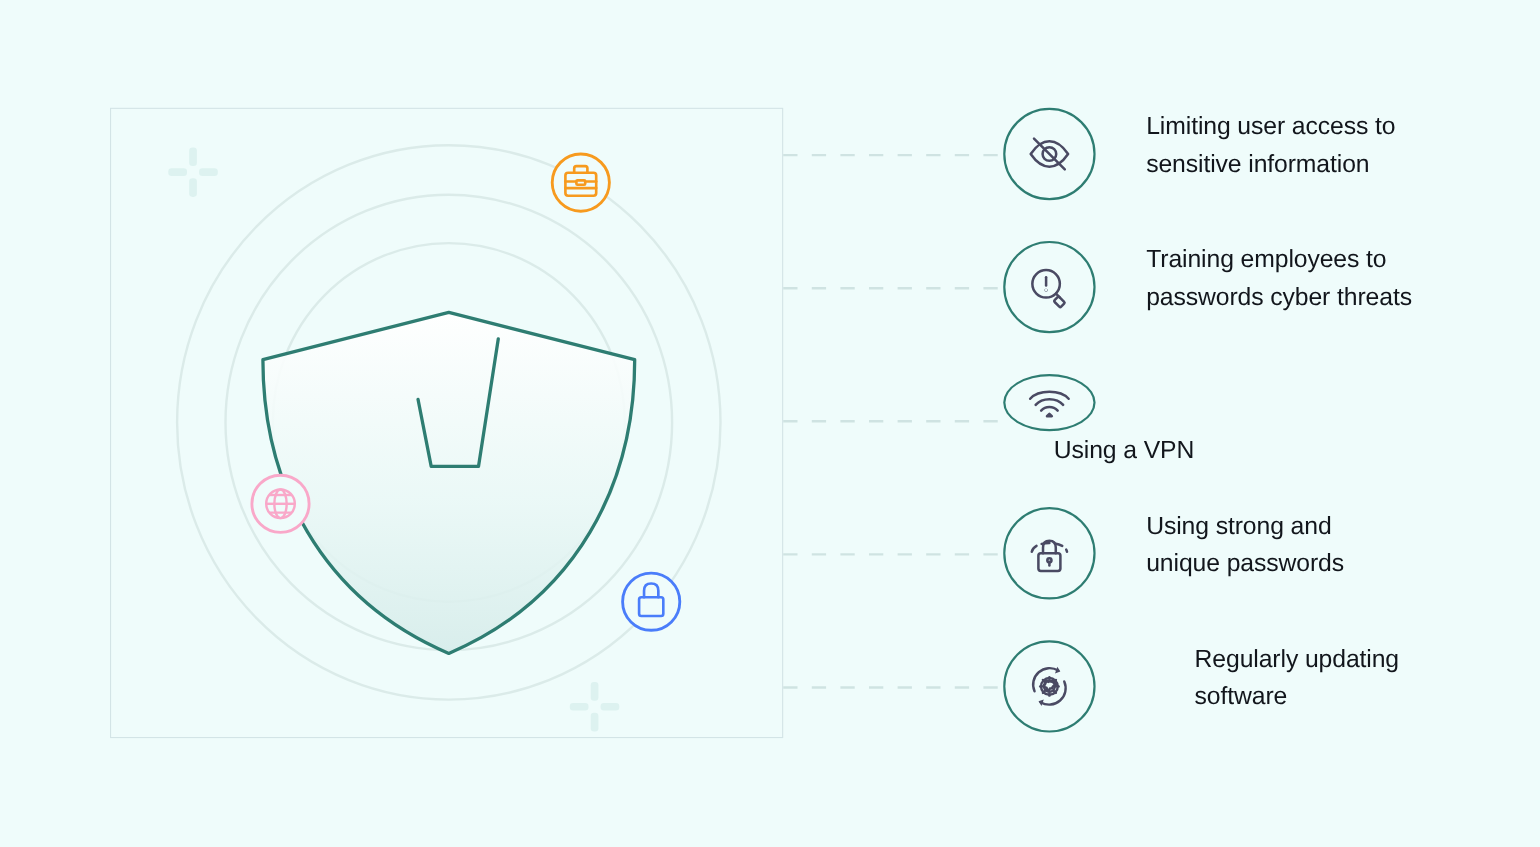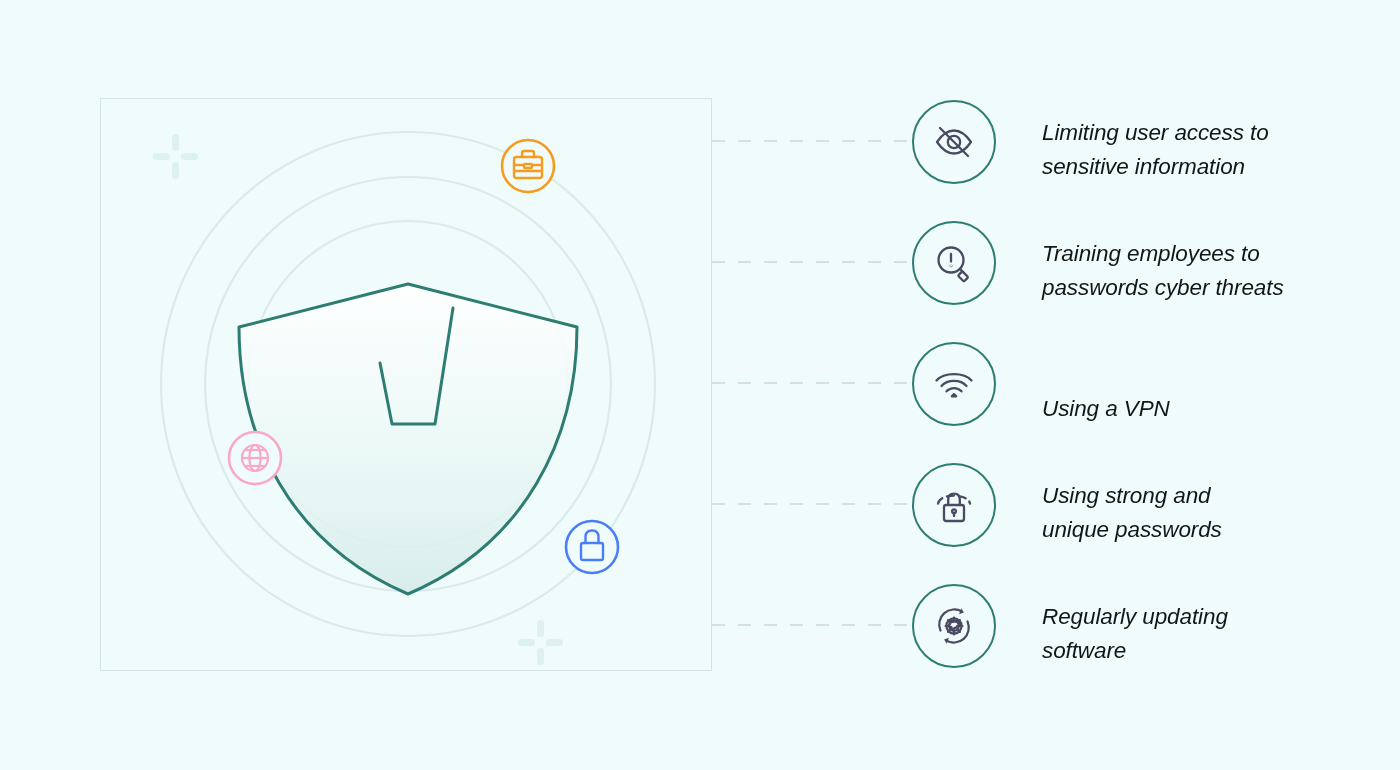--- a/index.html
+++ b/index.html
@@ -59,23 +59,22 @@
     left: 912px;
     top: 0;
     width: 420px;
     height: 770px;
   }
 
   .practice-item {
     position: absolute;
     left: 0;
     display: flex;
-    align-items: flex-end;
+    align-items: flex-start;
     height: 86px;
-    font-style: italic;
   }
 
   .practice-icon-circle {
     width: 84px;
     height: 84px;
     min-width: 84px;
     border: 2px solid #2e7d72;
     border-radius: 50%;
     display: flex;
     align-items: center;
@@ -202,21 +201,21 @@
           <line x1="19" y1="13" x2="19" y2="20.5"></line>
           <circle cx="19" cy="24.7" r="0.2" stroke-width="2.6"></circle>
           <line x1="28" y1="28" x2="31.5" y2="31.5"></line>
           <rect x="30.3" y="30.3" width="8.4" height="6.2" rx="1.2" transform="rotate(45 30.3 30.3)"></rect>
         </svg>
       </div>
       <div class="practice-label">Training employees to
 passwords cyber threats</div>
     </div>
 
-    <div class="practice-item" style="top:340px;">
+    <div class="practice-item" style="top:340px;flex-direction:column;">
       <div class="practice-icon-circle">
         <svg width="44" height="44" viewBox="0 0 44 44" fill="none" stroke="#4a4a63" stroke-width="2.3" stroke-linecap="round" stroke-linejoin="round">
           <path d="M4.5 18.5 C 12 10 32 10 39.5 18.5"></path>
           <path d="M9.5 24 C 15.5 17.2 28.5 17.2 34.5 24"></path>
           <path d="M14.5 29.3 C 18.5 25 25.5 25 29.5 29.3"></path>
           <path d="M19.8 34.3 L 22 32.2 L 24.2 34.3 Z" fill="#4a4a63"></path>
         </svg>
       </div>
       <div class="practice-label">Using a VPN</div>
     </div>
@@ -228,21 +227,21 @@
           <rect x="12" y="22" width="20" height="16" rx="2.2"></rect>
           <path d="M16.2 22 L16.2 16.8 Q16.2 10.6 22 10.6 Q27.8 10.6 27.8 16.8 L27.8 22"></path>
           <circle cx="22" cy="28.3" r="1.9"></circle>
           <line x1="22" y1="29.8" x2="22" y2="33"></line>
         </svg>
       </div>
       <div class="practice-label">Using strong and
 unique passwords</div>
     </div>
 
-    <div class="practice-item" style="top:582px;">
+    <div class="practice-item" style="top:582px;gap:44px;">
       <div class="practice-icon-circle">
         <svg width="44" height="44" viewBox="0 0 44 44" fill="none" stroke="#4a4a63" stroke-width="2.2" stroke-linecap="round" stroke-linejoin="round">
 
           <path d="M8.5 26.5 A 15 15 0 0 1 30 7.6"></path>
           <path d="M35.5 17.5 A 15 15 0 0 1 14 36.4"></path>
           <path d="M29.2 4.2 L 31.9 8.4 L 27.1 10.2 Z" fill="#4a4a63" stroke="none"></path>
           <path d="M14.8 39.8 L 12.1 35.6 L 16.9 33.8 Z" fill="#4a4a63" stroke="none"></path>
 
           <path d="M22 14.2 L23.9 14.6 L25.2 13 L26.9 14 L26.4 15.9 L27.9 17.2 L27 18.9
                    L25.1 18.9 L24.2 20.6 L22.3 20.9 L21.5 22.6 L19.8 22 L19.3 20.1

